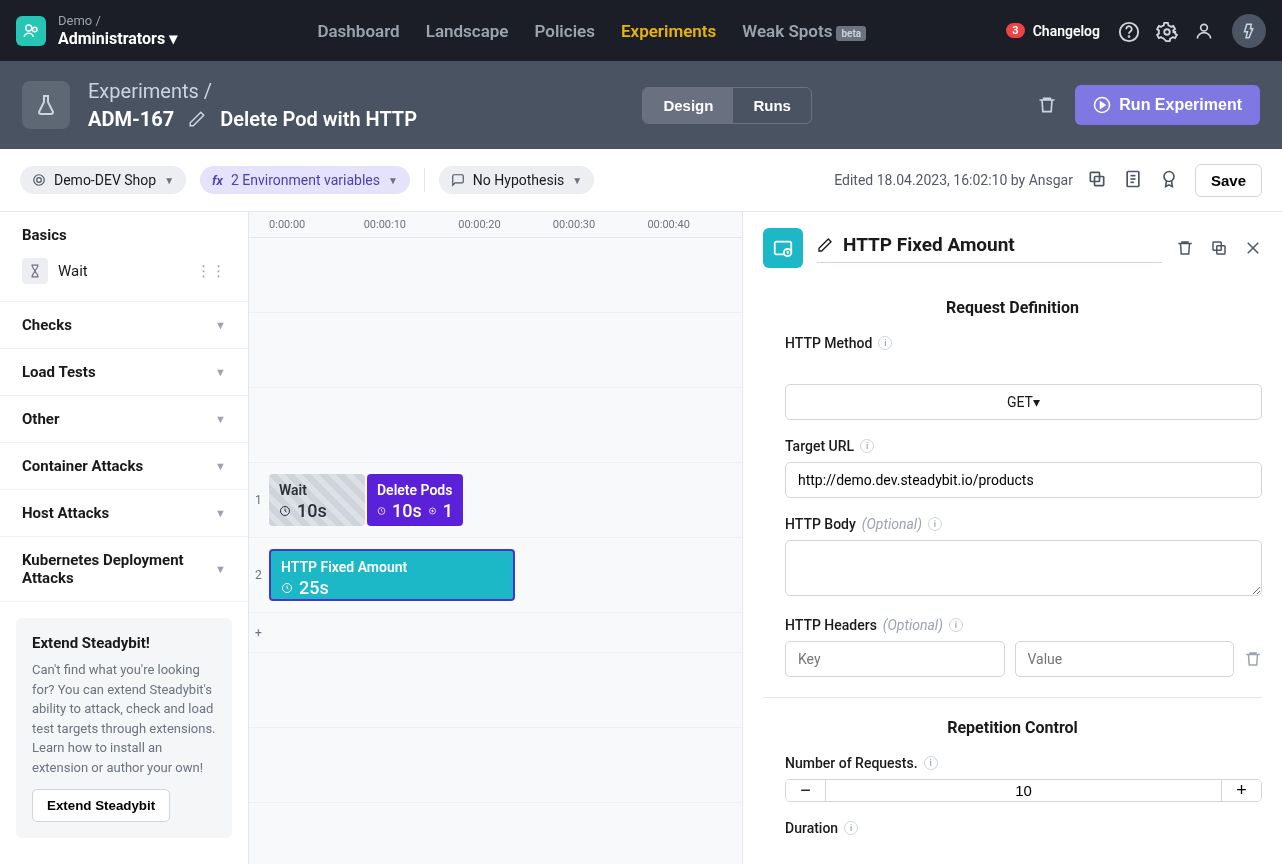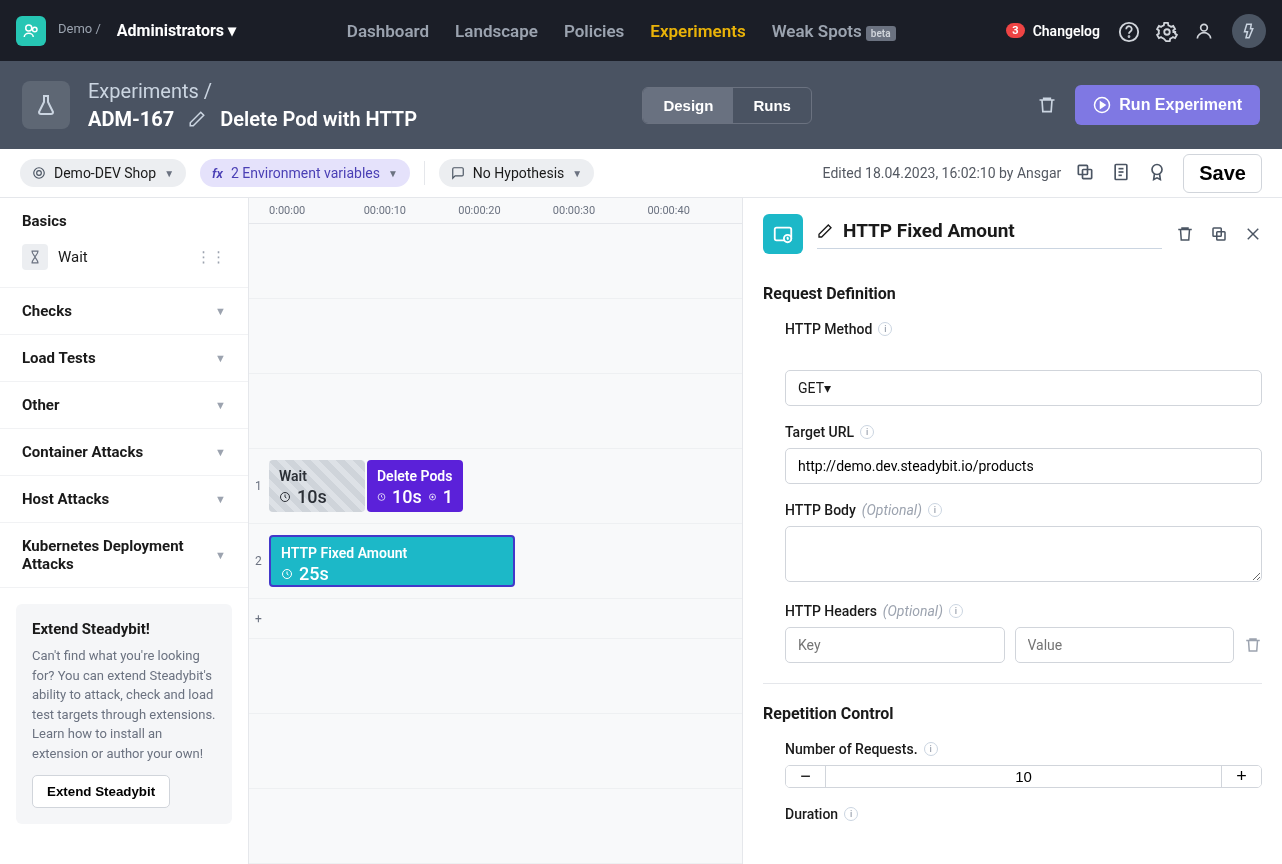--- a/index.html
+++ b/index.html
@@ -1,19 +1,19 @@
 <!DOCTYPE html>
 <html><head>
 <meta charset="utf-8">
 <style>
 * { box-sizing: border-box; margin: 0; padding: 0; }
 body { font-family: -apple-system, BlinkMacSystemFont, "Segoe UI", Roboto, sans-serif; font-size: 14px; color: #1a1a1a; background: #fff; width: 1282px; height: 864px; overflow: hidden; }
 .topbar { background: #1b1e27; height: 61px; display: flex; align-items: center; padding: 0 16px; color: #fff; }
 .logo-box { width: 30px; height: 30px; background: #26c6b4; border-radius: 6px; display: flex; align-items: center; justify-content: center; margin-right: 12px; }
-.org-block { display: flex; flex-direction: row; line-height: 1.2; gap: 16px; }
+.org-block { display: flex; flex-direction: column; line-height: 1.2; }
 .org-name { font-size: 13px; color: #9ba3af; }
 .role { font-size: 16px; font-weight: 700; display: flex; align-items: center; gap: 4px; }
 .nav { display: flex; gap: 26px; margin-left: auto; margin-right: auto; align-items: center; }
 .nav a { color: #9ba3af; font-size: 17px; font-weight: 600; text-decoration: none; }
 .nav a.active { color: #eab308; }
 .nav .beta { background: #6b7280; color: #d1d5db; font-size: 10px; padding: 2px 5px; border-radius: 3px; margin-left: 4px; font-weight: 600; }
 .top-right { display: flex; align-items: center; gap: 18px; }
 .badge-count { background: #ef4444; color: #fff; border-radius: 10px; font-size: 11px; padding: 1px 6px; font-weight: 700; }
 .top-right .ico { width: 20px; height: 20px; color: #d1d5db; cursor: pointer; }
 .avatar-circle { width: 34px; height: 34px; background: #4b5563; border-radius: 50%; display: flex; align-items: center; justify-content: center; }
@@ -22,30 +22,30 @@
 .sub-left { display: flex; flex-direction: column; gap: 4px; color: #fff; }
 .breadcrumb { font-size: 20px; color: #cbd5e1; }
 .sub-title { font-size: 20px; font-weight: 700; display: flex; align-items: center; gap: 14px; }
 .sub-title .eid { font-weight:700; }
 .sub-title .ename { font-weight: 600; }
 .segmented { margin-left: auto; margin-right: auto; display: flex; border: 1px solid #6b7280; border-radius: 6px; overflow: hidden; }
 .segmented button { background: transparent; border: none; color: #fff; padding: 9px 20px; font-size: 15px; font-weight: 600; cursor: pointer; }
 .segmented button.active { background: #697180; }
 .sub-right { display: flex; align-items: center; gap: 18px; }
 .btn-run { background: #7f78e3; color: #fff; border: none; border-radius: 6px; padding: 11px 18px; font-size: 16px; font-weight: 600; display: flex; align-items: center; gap: 8px; cursor: pointer; }
-.toolbar { height: 49px; border-bottom: 1px solid #e5e7eb; display: flex; align-items: center; padding: 0 20px; gap: 14px; }
+.toolbar { height: 63px; border-bottom: 1px solid #e5e7eb; display: flex; align-items: center; padding: 0 20px; gap: 14px; }
 .pill { background: #eceef1; border-radius: 16px; padding: 6px 12px; display: flex; align-items: center; gap: 8px; font-size: 14px; cursor: pointer; }
 .pill.purple { background: #e5e2fb; color: #4a3fb5; }
 .pill .fx { font-style: italic; font-weight: 600; font-size:13px;}
 .pill .chev { color: #6b7280; font-size: 10px; }
 .divider { width: 1px; height: 24px; background: #e5e7eb; }
 .toolbar .spacer { flex: 1; }
 .edited { color: #545962; font-size: 14px; }
 .ico-btn { width: 22px; height: 22px; cursor: pointer; color: #4b5563; }
-.save-btn { border: 1px solid #d1d5db; background: #fff; border-radius: 6px; padding: 7px 15px; font-weight: 600; font-size: 20px; cursor: pointer; }
+.save-btn { border: 1px solid #d1d5db; background: #fff; border-radius: 6px; padding: 7px 15px; font-weight: 600; font-size: 15px; cursor: pointer; }
 .main { display: flex; height: calc(864px - 61px - 88px - 49px); }
 .sidebar { width: 249px; border-right: 1px solid #e5e7eb; overflow-y: auto; }
 .side-sec { padding: 14px 22px; font-weight: 700; font-size: 15px; display: flex; align-items: center; justify-content: space-between; cursor: pointer; border-bottom: 1px solid #f1f2f4; }
 .side-sec .chev { color: #9ca3af; font-size: 11px; }
 .side-item { padding: 10px 22px; display: flex; align-items: center; gap: 10px; font-size: 15px; }
 .side-item .handle { margin-left: auto; color: #9ca3af; }
 .side-item .ic { width: 26px; height: 26px; background: #eceef1; border-radius: 4px; display: flex; align-items: center; justify-content: center; }
 .ext-box { margin: 16px; padding: 16px; background: #f5f6f8; border-radius: 6px; }
 .ext-box h4 { font-size: 15px; margin-bottom: 8px; }
 .ext-box p { font-size: 13px; color: #6b7280; line-height: 1.5; margin-bottom: 12px; }
@@ -62,27 +62,27 @@
 .block.purple { background: #5b21d9; }
 .block.cyan { background: #1cb8c8; border: 2px solid #4338ca; }
 .block small { display: flex; align-items: center; gap: 6px; font-weight: 500; font-size: 18px; margin-top: 2px;}
 .panel { width: 540px; border-left: 1px solid #e5e7eb; overflow-y: auto; }
 .panel-head { display: flex; align-items: center; padding: 16px 20px; gap: 14px; }
 .panel-ic { width: 40px; height: 40px; background: #1cb8c8; border-radius: 6px; display:flex;align-items:center;justify-content:center;}
 .panel-title { font-size: 19px; font-weight: 700; flex: 1; display: flex; align-items: center; gap: 10px; border-bottom: 1px solid #cbd5e1; padding-bottom: 6px;}
 .panel-actions { display: flex; gap: 16px; color: #4b5563; }
 .panel-actions span { cursor: pointer; }
 .panel-body { padding: 0 20px 20px 20px; }
-.sec-head { font-size: 16px; font-weight: 700; margin: 14px 0 18px 0; }
+.sec-head { font-size: 16px; font-weight: 700; margin: 14px 0 18px 0; text-align: center; }
 .field { margin-bottom: 18px; padding-left: 22px; }
 .field label { display: flex; align-items: center; gap: 6px; font-size: 14px; font-weight: 500; margin-bottom: 8px; }
 .field .opt { color: #9ca3af; font-style: italic; font-weight: 400; }
 .info-ic { width: 14px; height: 14px; border: 1px solid #cbd5e1; border-radius: 50%; display: inline-flex; align-items: center; justify-content: center; font-size: 9px; color: #9ca3af; }
 .input, .select, .textarea { width: 100%; border: 1px solid #d1d5db; border-radius: 5px; padding: 9px 12px; font-size: 14px; font-family: inherit; }
-.select { display: flex; justify-content: flex-start; align-items: center; cursor: pointer; margin-top: 33px; }
+.select { display: flex; justify-content: center; align-items: center; cursor: pointer; margin-top: 33px; }
 .textarea { height: 56px; resize: vertical; }
 .kvrow { display: flex; gap: 10px; align-items: center; }
 .kvrow .input { flex: 1; }
 .stepper { display: flex; border: 1px solid #d1d5db; border-radius: 5px; overflow: hidden; }
 .stepper button { width: 40px; background: #fff; border: none; border-right: 1px solid #d1d5db; font-size: 18px; cursor: pointer; }
 .stepper button:last-child { border-right: none; border-left: 1px solid #d1d5db; }
 .stepper input { flex: 1; border: none; text-align: center; font-size: 15px; }
 .hr { border: none; border-top: 1px solid #e5e7eb; margin: 20px 0; }
 svg { display: block; }
 </style>

